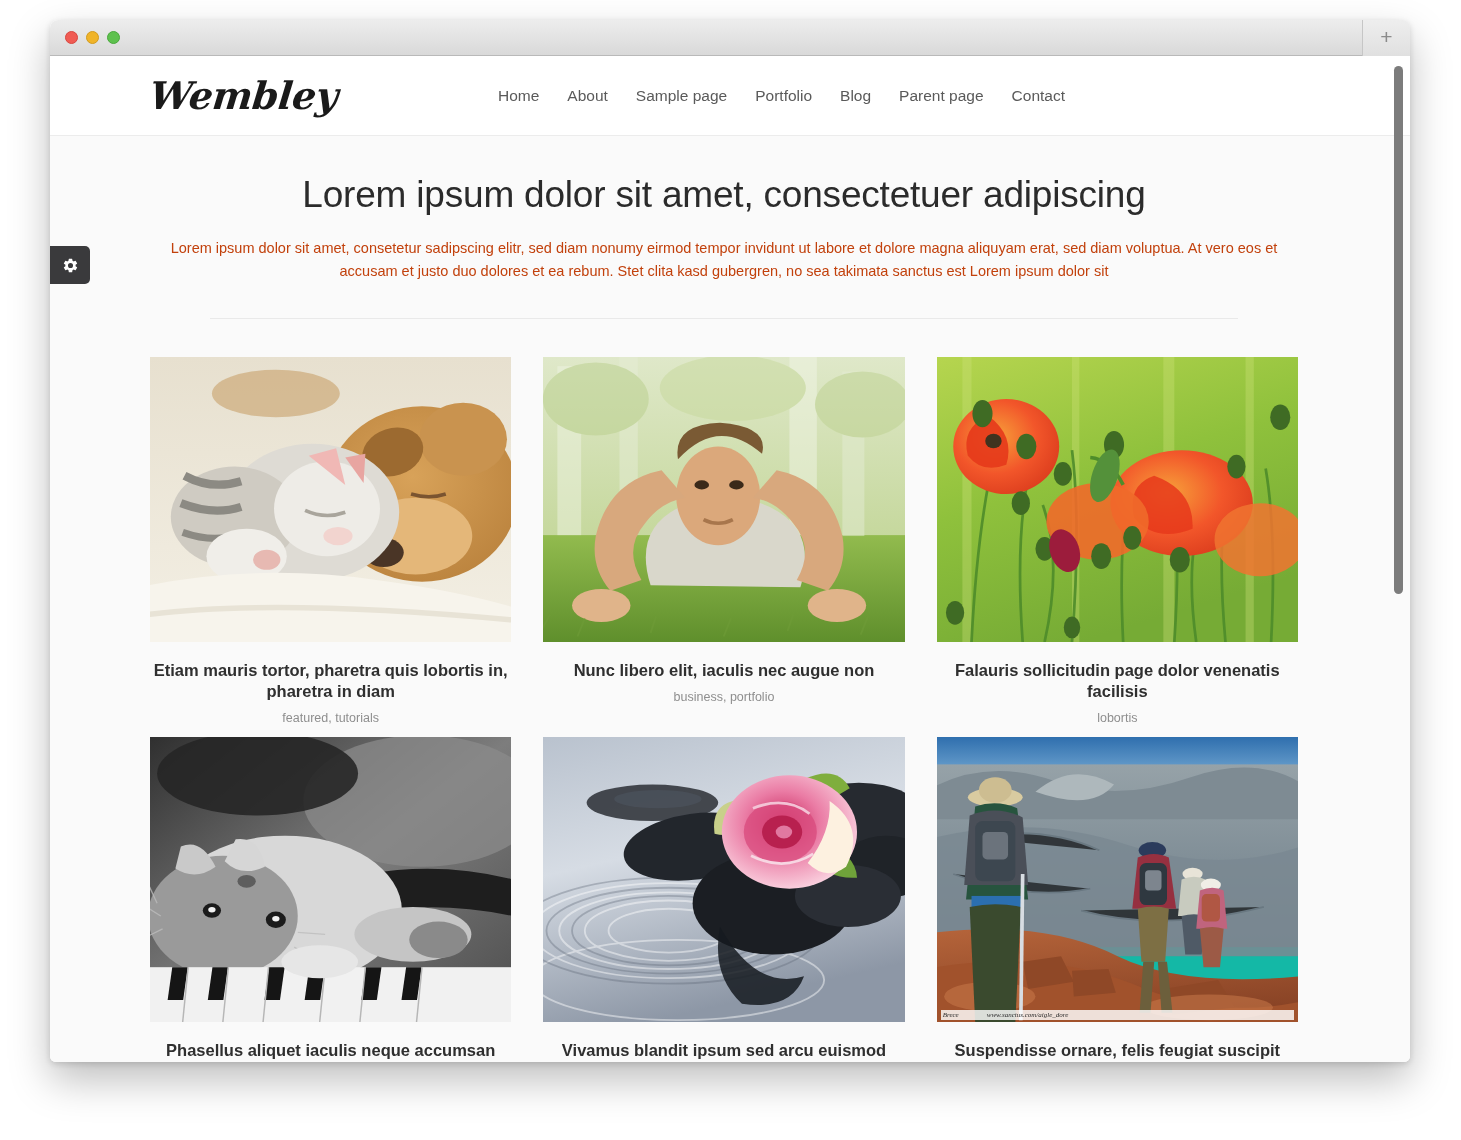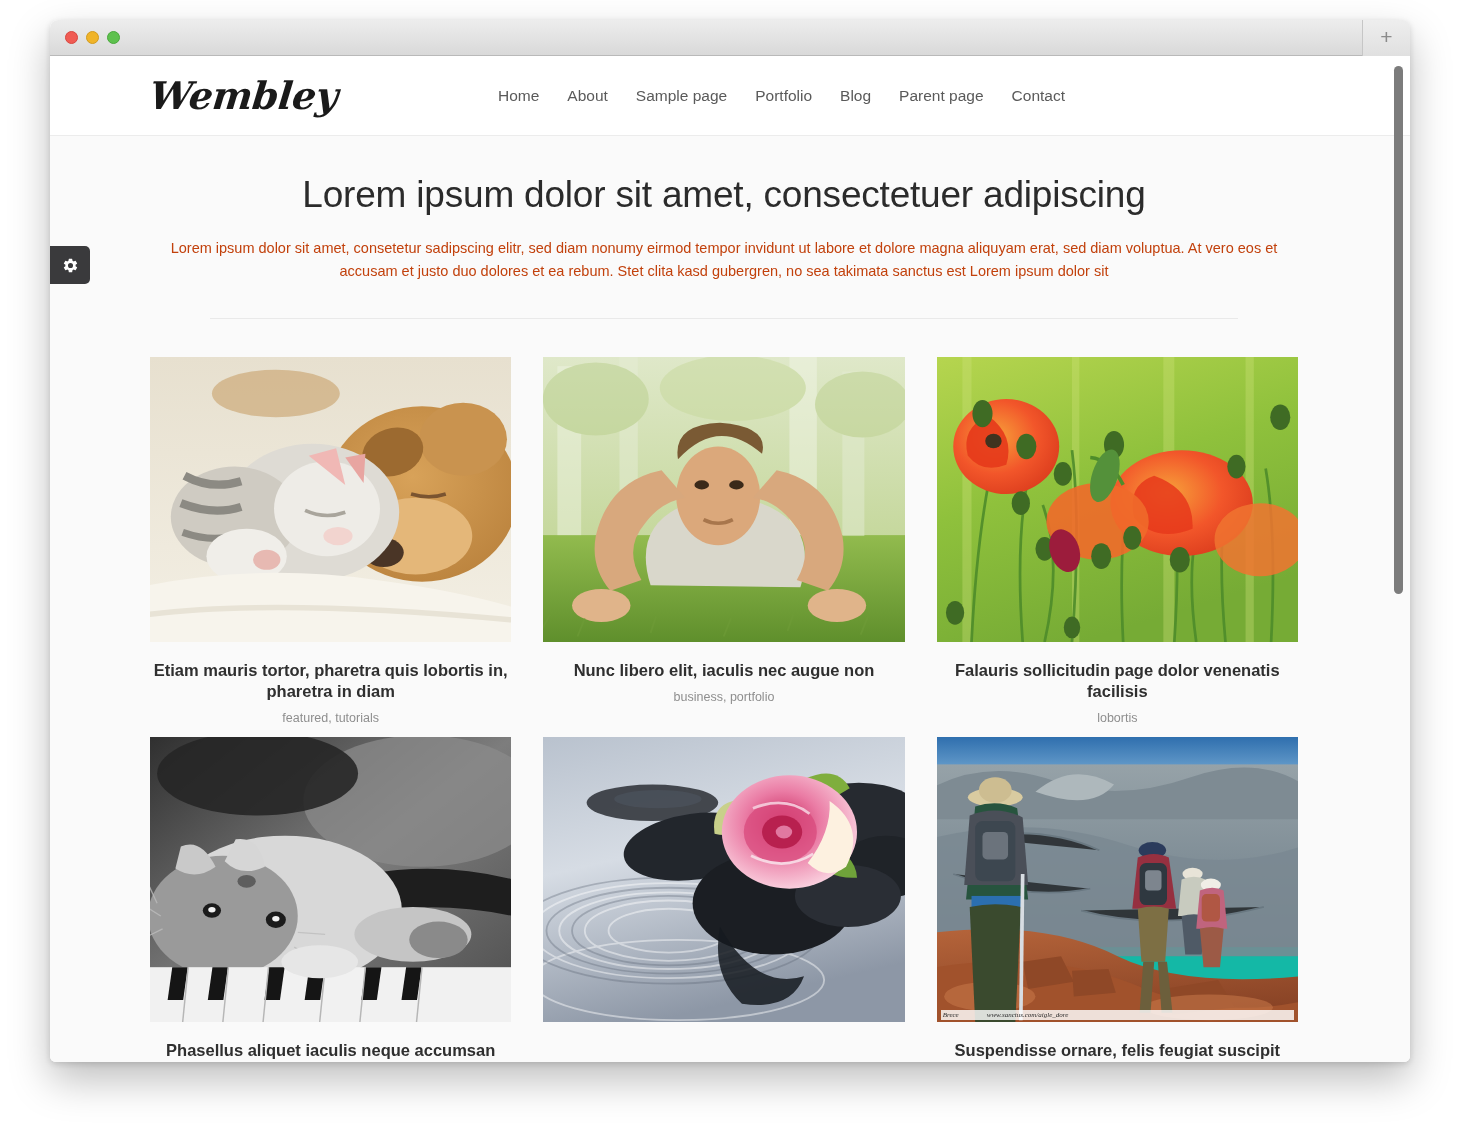--- a/index.html
+++ b/index.html
@@ -513,20 +513,21 @@
                 <path d="M210 70 q-24 6 -20 36 q24 6 32 -14z" fill="#c8d08a"></path>
                 <ellipse cx="272" cy="104" rx="74" ry="62" fill="url(#g5r)"></ellipse>
                 <path d="M316 70 q40 28 18 72 q-22 16 -42 -4 q26 -34 24 -68z" fill="#fdf1e0"></path>
                 <ellipse cx="262" cy="104" rx="40" ry="34" fill="#d8497c" opacity="0.75"></ellipse>
                 <ellipse cx="264" cy="104" rx="22" ry="18" fill="#b8204f"></ellipse>
                 <ellipse cx="266" cy="104" rx="9" ry="7" fill="#e178a0"></ellipse>
                 <path d="M232 78 q36 -14 62 6" stroke="#f3c3d5" stroke-width="3" fill="none"></path>
                 <path d="M230 130 q36 18 68 -2" stroke="#f7d6e2" stroke-width="3" fill="none"></path>
               </svg>
             </div>
+            <div class="card-title">Vivamus blandit ipsum sed arcu euismod</div>
 
           </div>
 
           <div class="card">
             <div class="card-thumb">
               <svg viewBox="0 0 400 312" preserveAspectRatio="xMidYMid slice">
                 <defs>
                   <linearGradient id="g6sky" x1="0" y1="0" x2="0" y2="1">
                     <stop offset="0" stop-color="#2f6fae"></stop>
                       <stop offset="1" stop-color="#6ea3cf"></stop>

